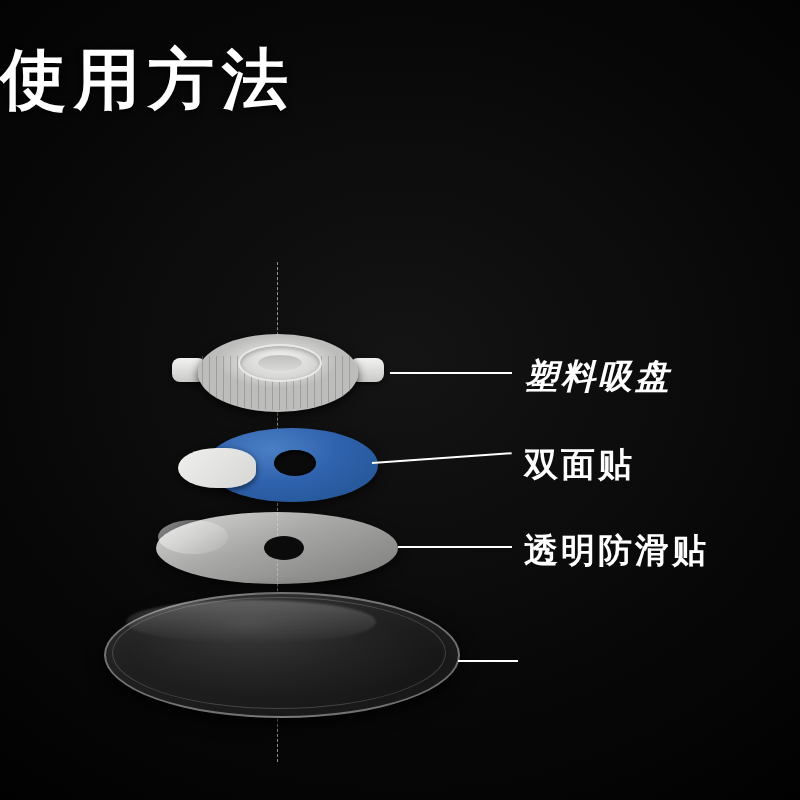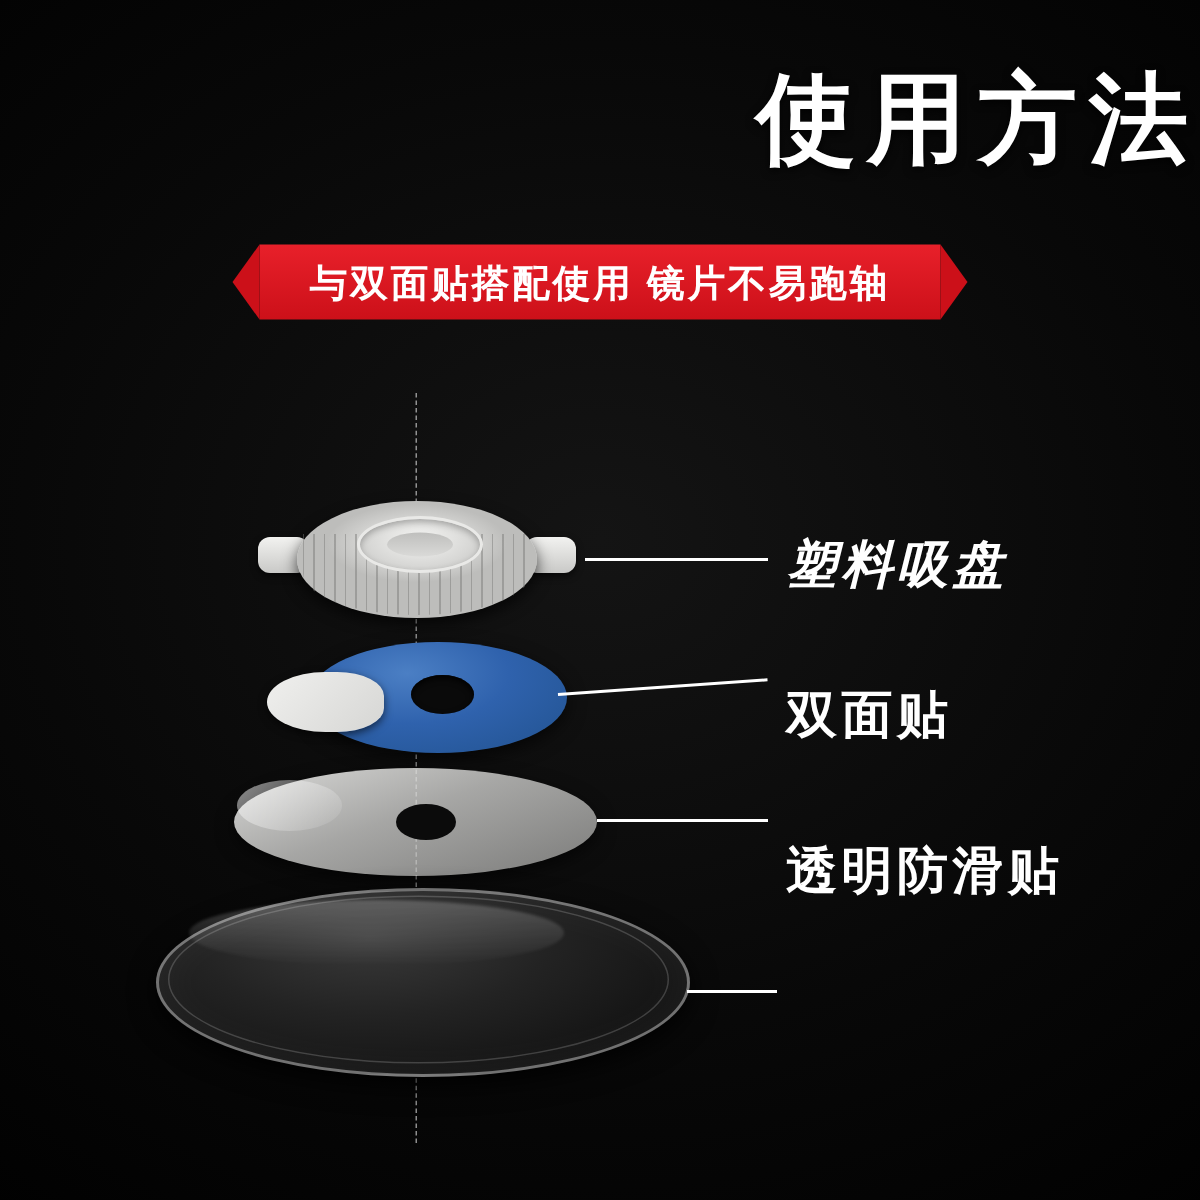--- a/index.html
+++ b/index.html
@@ -20,21 +20,21 @@
     background: radial-gradient(ellipse 700px 600px at 50% 45%, #141414 0%, #080808 55%, #000 100%);
     overflow: hidden;
   }
 
   
   .title {
     position: absolute;
     top: 46px;
     left: 0;
     width: 800px;
-    text-align: right;
+    text-align: left;
     color: #ffffff;
     font-size: 66px;
     font-weight: bold;
     letter-spacing: 8px;
     line-height: 1;
     text-shadow: 0 2px 6px rgba(0,0,0,0.8);
   }
   .banner-wrap {
     position: absolute;
     top: 160px;
@@ -282,25 +282,20 @@
     border-top: 2px solid #ffffff;
   }
 </style>
 </head>
 <body>
 
 <div id="stage">
 
   <div class="title">使用方法</div>
 
-  <div class="banner-wrap">
-    <div class="banner">
-      <span>与双面贴搭配使用 镜片不易跑轴</span>
-    </div>
-  </div>
 
   <div class="axis"></div>
 
   <div class="part cup">
     <div class="tab left"></div>
     <div class="tab right"></div>
     <div class="body"></div>
     <div class="ridges"></div>
     <div class="inner"></div>
   </div>
@@ -322,16 +317,16 @@
     <div class="rim"></div>
     <div class="sheen"></div>
   </div>
 
   <div class="leader" style="left:390px; top:372px; width:122px;"></div>
   <div class="leader" style="left:372px; top:462px; width:140px; transform: rotate(-4deg); transform-origin: left center;"></div>
   <div class="leader" style="left:398px; top:546px; width:114px;"></div>
   <div class="leader" style="left:458px; top:660px; width:60px;"></div>
 
   <div class="label" style="left:524px; top:354px;font-style:italic;">塑料吸盘</div>
-  <div class="label" style="left:524px; top:442px;margin-top:12px;">双面贴</div>
-  <div class="label" style="left:524px; top:528px;margin-top:30px;">透明防滑贴</div>
+  <div class="label" style="left:524px; top:442px;">双面贴</div>
+  <div class="label" style="left:524px; top:528px;">透明防滑贴</div>
 
 </div>
 
 </body></html>

